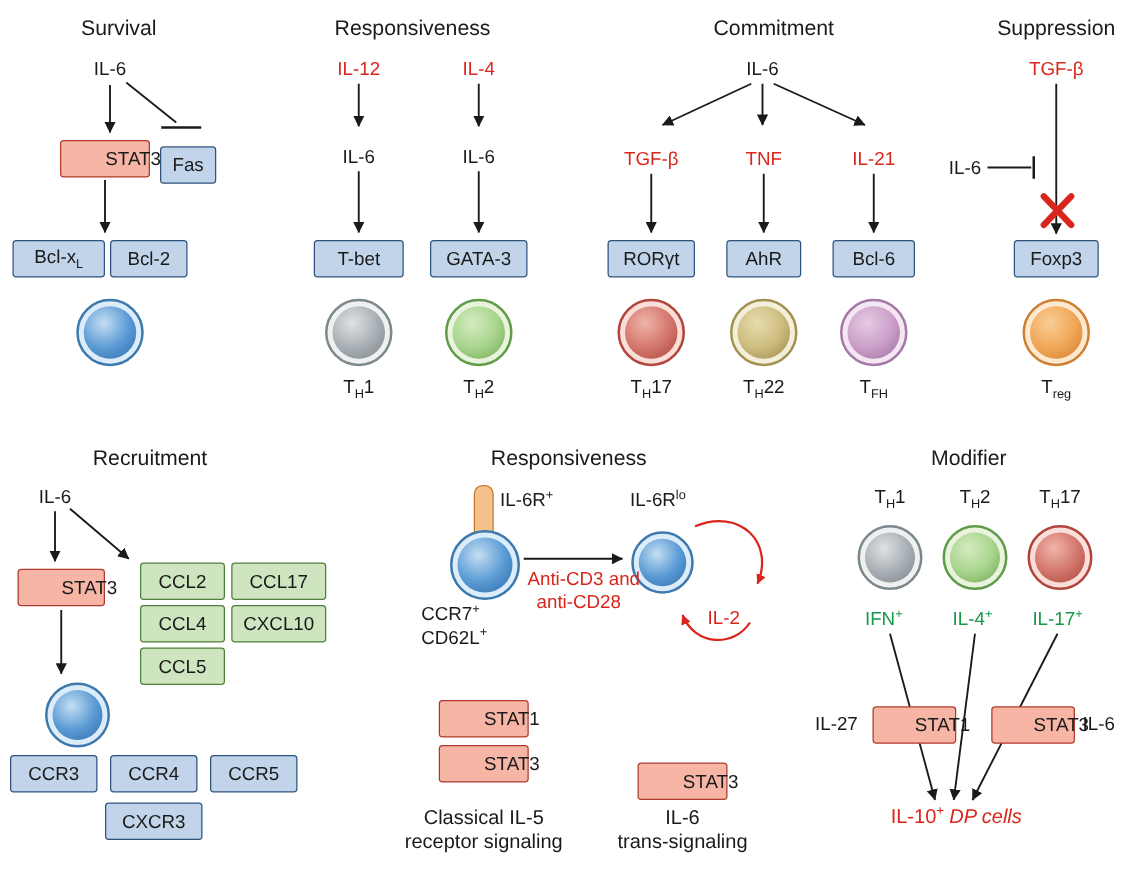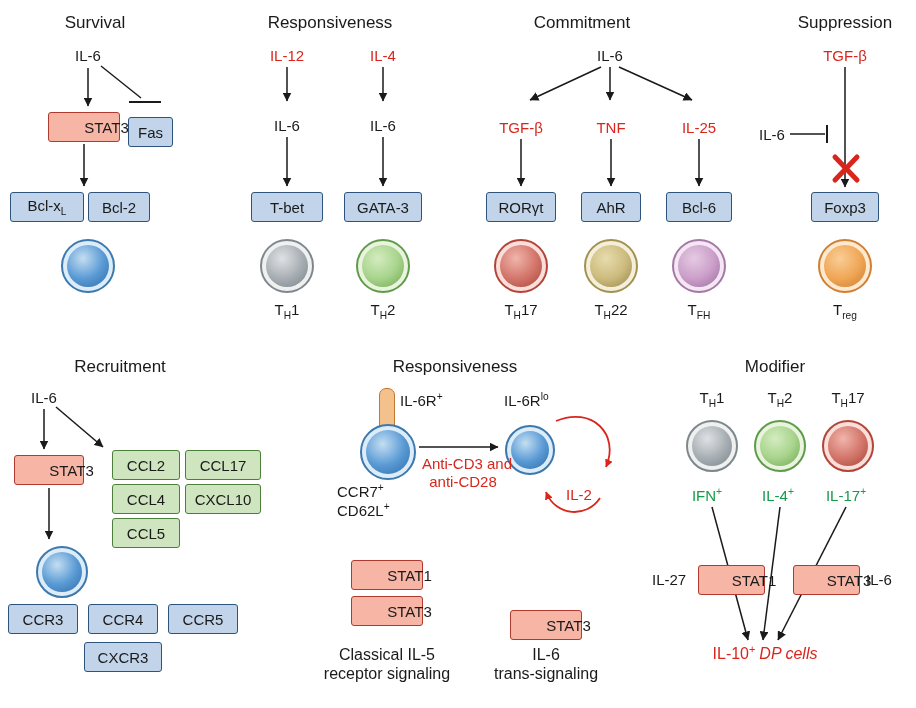--- a/index.html
+++ b/index.html
@@ -119,25 +119,25 @@
   <div class="box b" style="left:344px;top:192px;width:78px;height:30px">GATA-3</div>
   <div class="cell c-gray" style="left:260px;top:239px;width:54px;height:54px">
       <div class="nucleus"></div>
     </div>
   <div class="cell c-green" style="left:356px;top:239px;width:54px;height:54px">
       <div class="nucleus"></div>
     </div>
   <div class="lbl c" style="left:287px;top:301px"><span>T</span><sub>H</sub><span>1</span></div>
   <div class="lbl c" style="left:383px;top:301px"><span>T</span><sub>H</sub><span>2</span></div>
 
-  <div class="lbl c title" style="left:582px;top:13px">Commitment</div>
+  <div class="lbl c title" style="left:619px;top:13px">Commitment</div>
   <div class="lbl c" style="left:610px;top:47px">IL-6</div>
   <div class="lbl c tr" style="left:521px;top:119px">TGF-β</div>
   <div class="lbl c tr" style="left:611px;top:119px">TNF</div>
-  <div class="lbl c tr" style="left:699px;top:119px">IL-25</div>
+  <div class="lbl c tr" style="left:699px;top:119px">IL-21</div>
   <div class="box b" style="left:486px;top:192px;width:70px;height:30px">RORγt</div>
   <div class="box b" style="left:581px;top:192px;width:60px;height:30px">AhR</div>
   <div class="box b" style="left:666px;top:192px;width:66px;height:30px">Bcl-6</div>
   <div class="cell c-red" style="left:494px;top:239px;width:54px;height:54px">
       <div class="nucleus"></div>
     </div>
   <div class="cell c-tan" style="left:584px;top:239px;width:54px;height:54px">
       <div class="nucleus"></div>
     </div>
   <div class="cell c-purple" style="left:672px;top:239px;width:54px;height:54px">

